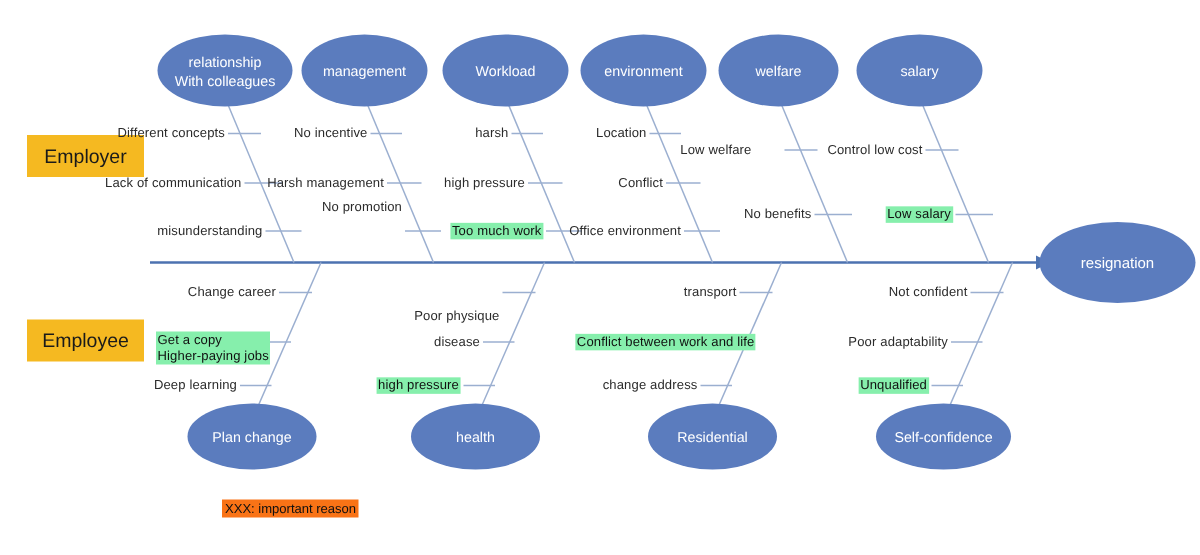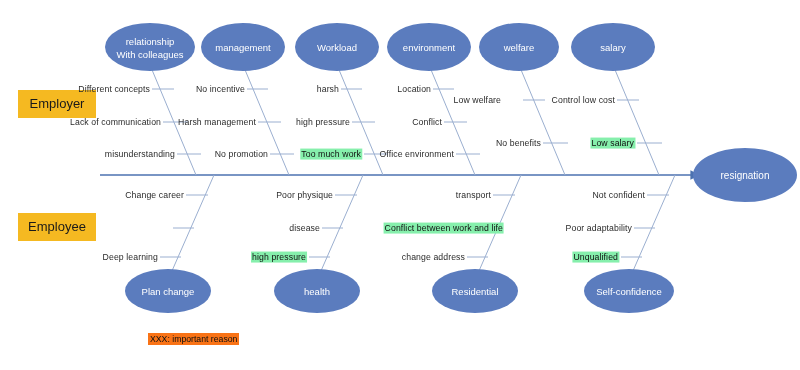--- a/index.html
+++ b/index.html
@@ -177,40 +177,44 @@
     <rect x="18" y="213" width="78" height="28" fill="#F5B921"></rect>
     <text class="side-text" x="57" y="228">Employee</text>
   </svg>
 
   <div class="cause-label r" style="left:150px;top:89px;">Different concepts</div>
   <div class="cause-label r" style="left:161px;top:122px;">Lack of communication</div>
   <div class="cause-label r" style="left:175px;top:154px;">misunderstanding</div>
 
   <div class="cause-label r" style="left:245px;top:89px;">No incentive</div>
   <div class="cause-label r" style="left:256px;top:122px;padding-left:40px;">Harsh management</div>
-  <div class="cause-label r" style="left:268px;top:154px;padding-left:47px;">No promotion</div>
+  <div class="cause-label r" style="left:268px;top:138px;padding-left:47px;">No promotion</div>
 
   <div class="cause-label r" style="left:339px;top:89px;">harsh</div>
   <div class="cause-label r" style="left:350px;top:122px;">high pressure</div>
   <div class="cause-label r hl" style="left:362px;top:154px;">Too much work</div>
 
   <div class="cause-label r" style="left:431px;top:89px;">Location</div>
   <div class="cause-label r" style="left:442px;top:122px;">Conflict</div>
   <div class="cause-label r" style="left:454px;top:154px;">Office environment</div>
 
   <div class="cause-label r" style="left:501px;top:100px;">Low welfare</div>
   <div class="cause-label r" style="left:541px;top:143px;">No benefits</div>
 
   <div class="cause-label r" style="left:615px;top:100px;">Control low cost</div>
   <div class="cause-label r hl" style="left:635px;top:143px;">Low salary</div>
 
   <div class="cause-label r" style="left:184px;top:195px;">Change career</div>
+  <div class="cause-label hl" style="left:104px;top:221px;transform:translate(0,0);">
+    <div>Get a copy</div>
+    <div>Higher-paying jobs</div>
+  </div>
   <div class="cause-label r" style="left:158px;top:257px;">Deep learning</div>
 
-  <div class="cause-label r" style="left:333px;top:195px;">Poor physique</div>
+  <div class="cause-label r" style="left:333px;top:211px;">Poor physique</div>
   <div class="cause-label r" style="left:320px;top:228px;">disease</div>
   <div class="cause-label r hl" style="left:307px;top:257px;">high pressure</div>
 
   <div class="cause-label r" style="left:491px;top:195px;">transport</div>
   <div class="cause-label r hl" style="left:504px;top:228px;">Conflict between work and life</div>
   <div class="cause-label r" style="left:465px;top:257px;">change address</div>
 
   <div class="cause-label r" style="left:645px;top:195px;">Not confident</div>
   <div class="cause-label r" style="left:632px;top:228px;">Poor adaptability</div>
   <div class="cause-label r hl" style="left:619px;top:257px;">Unqualified</div>

